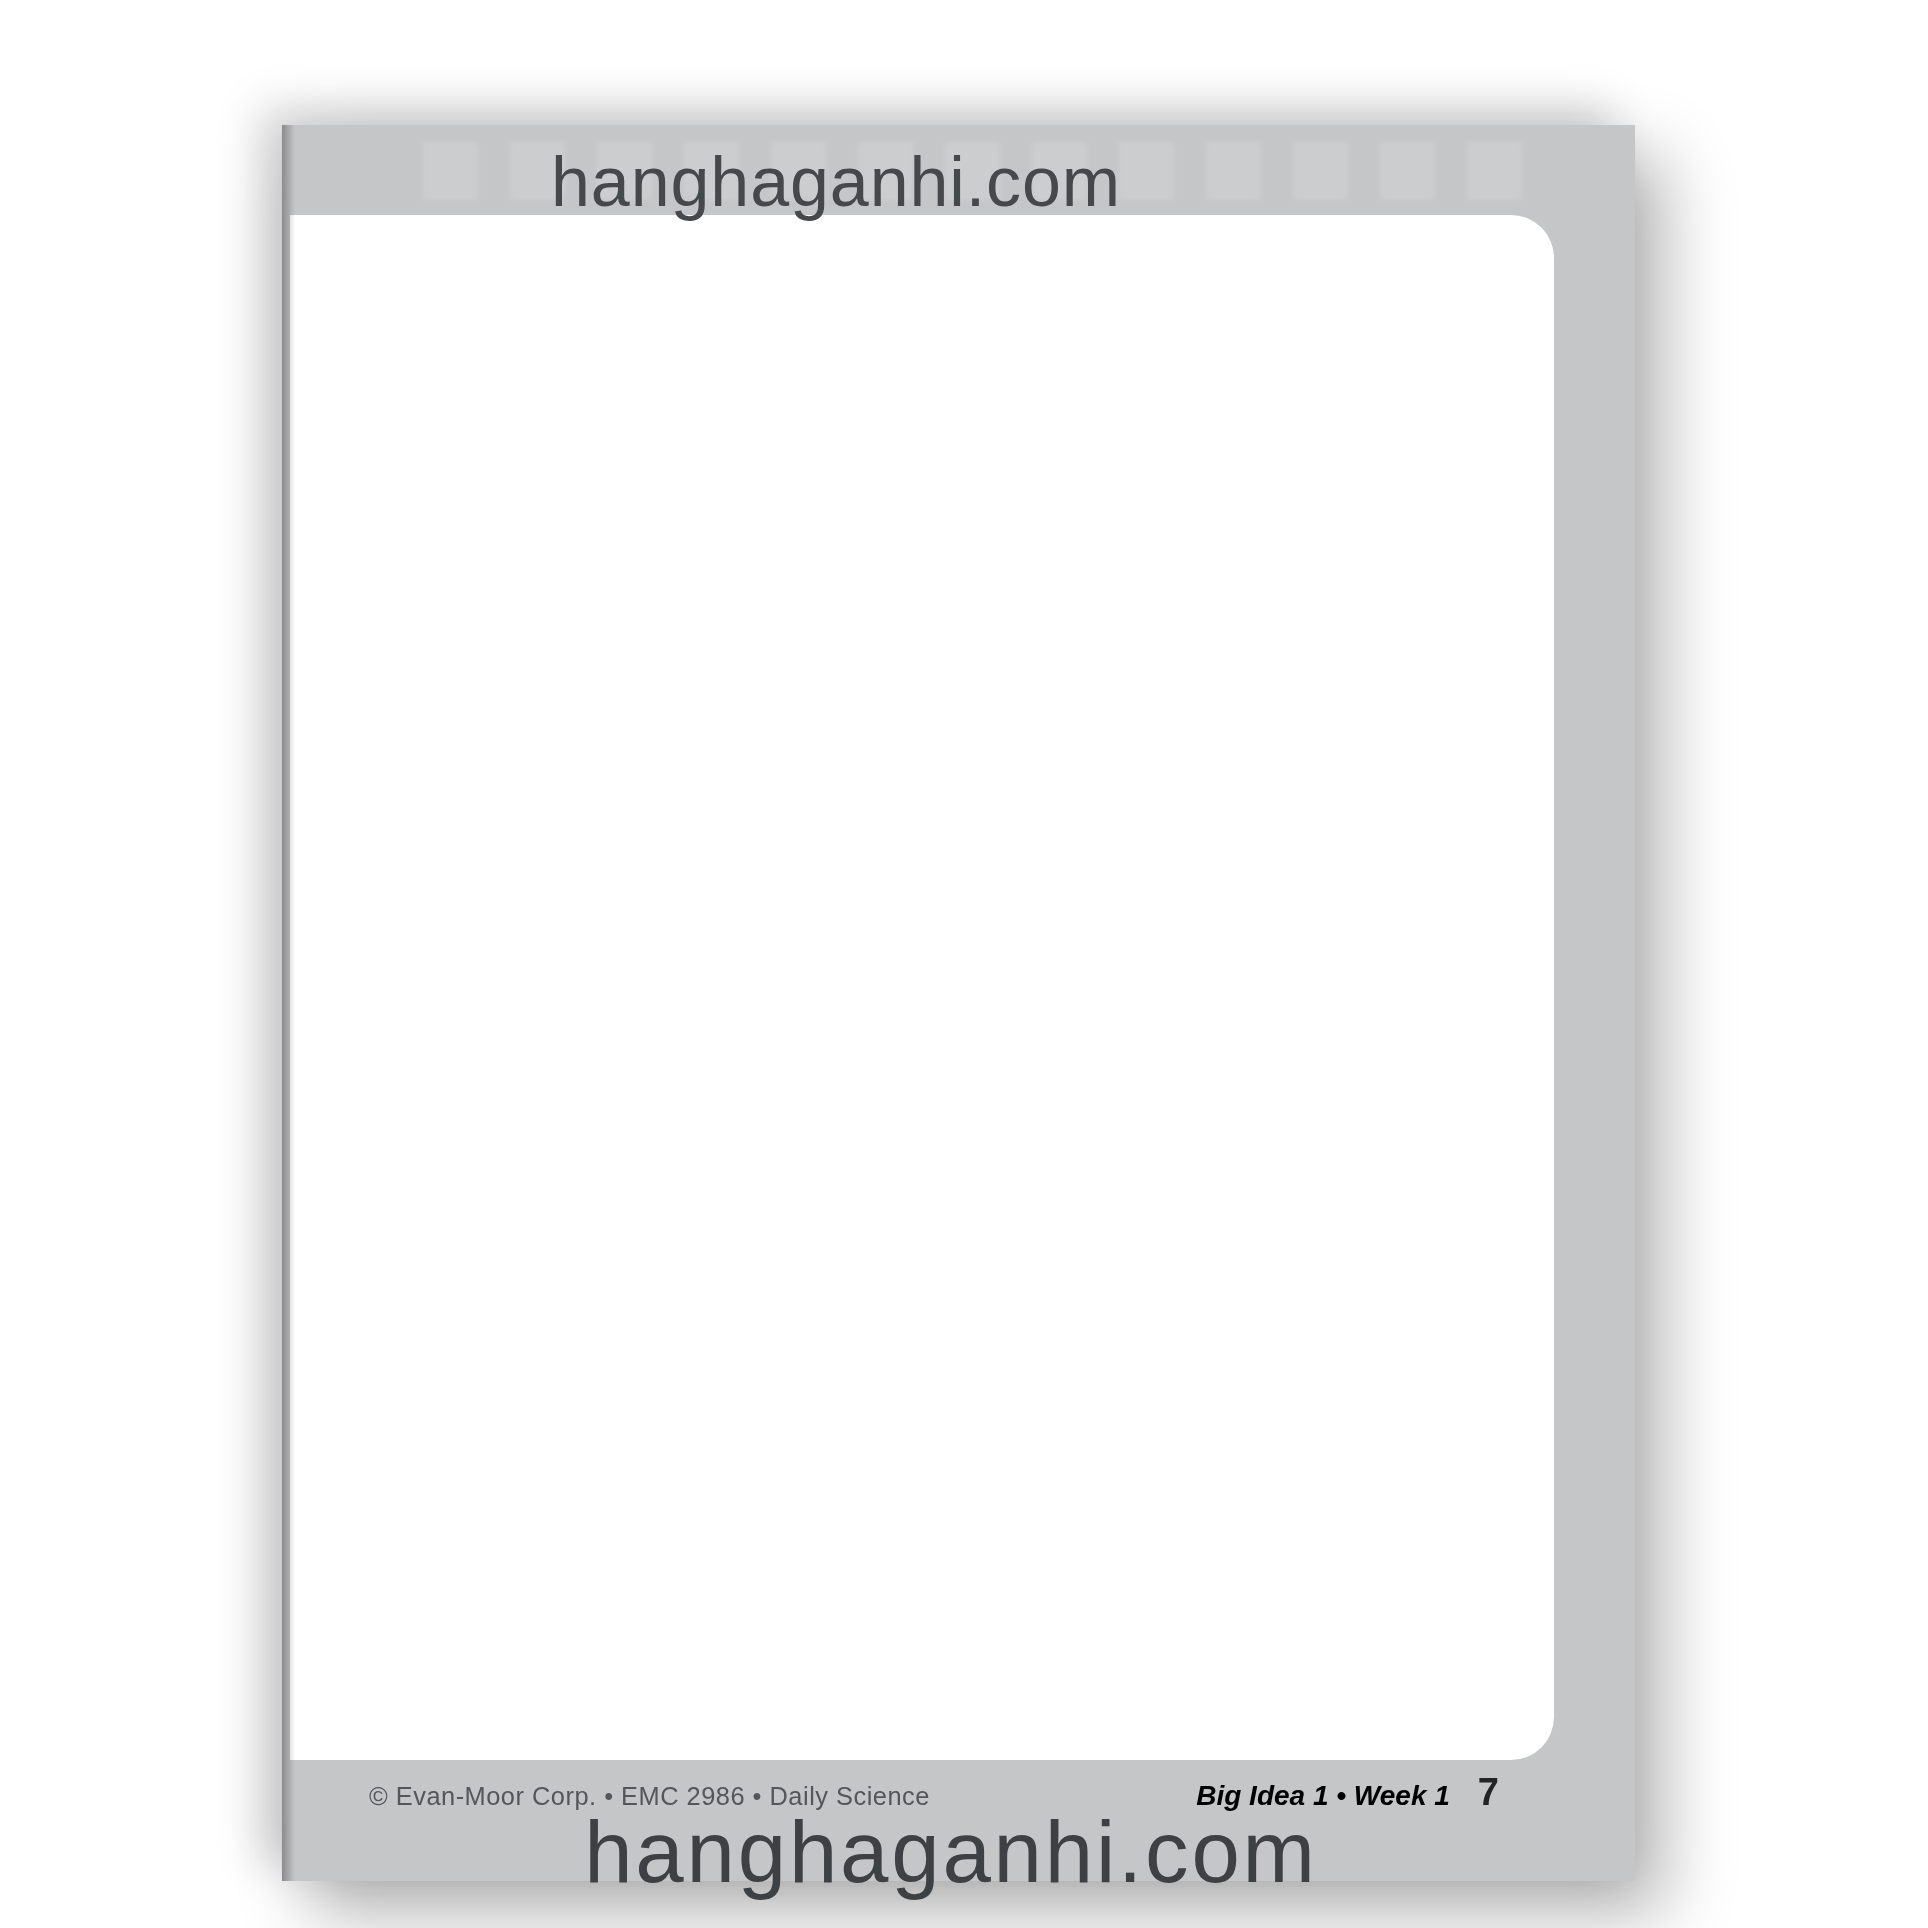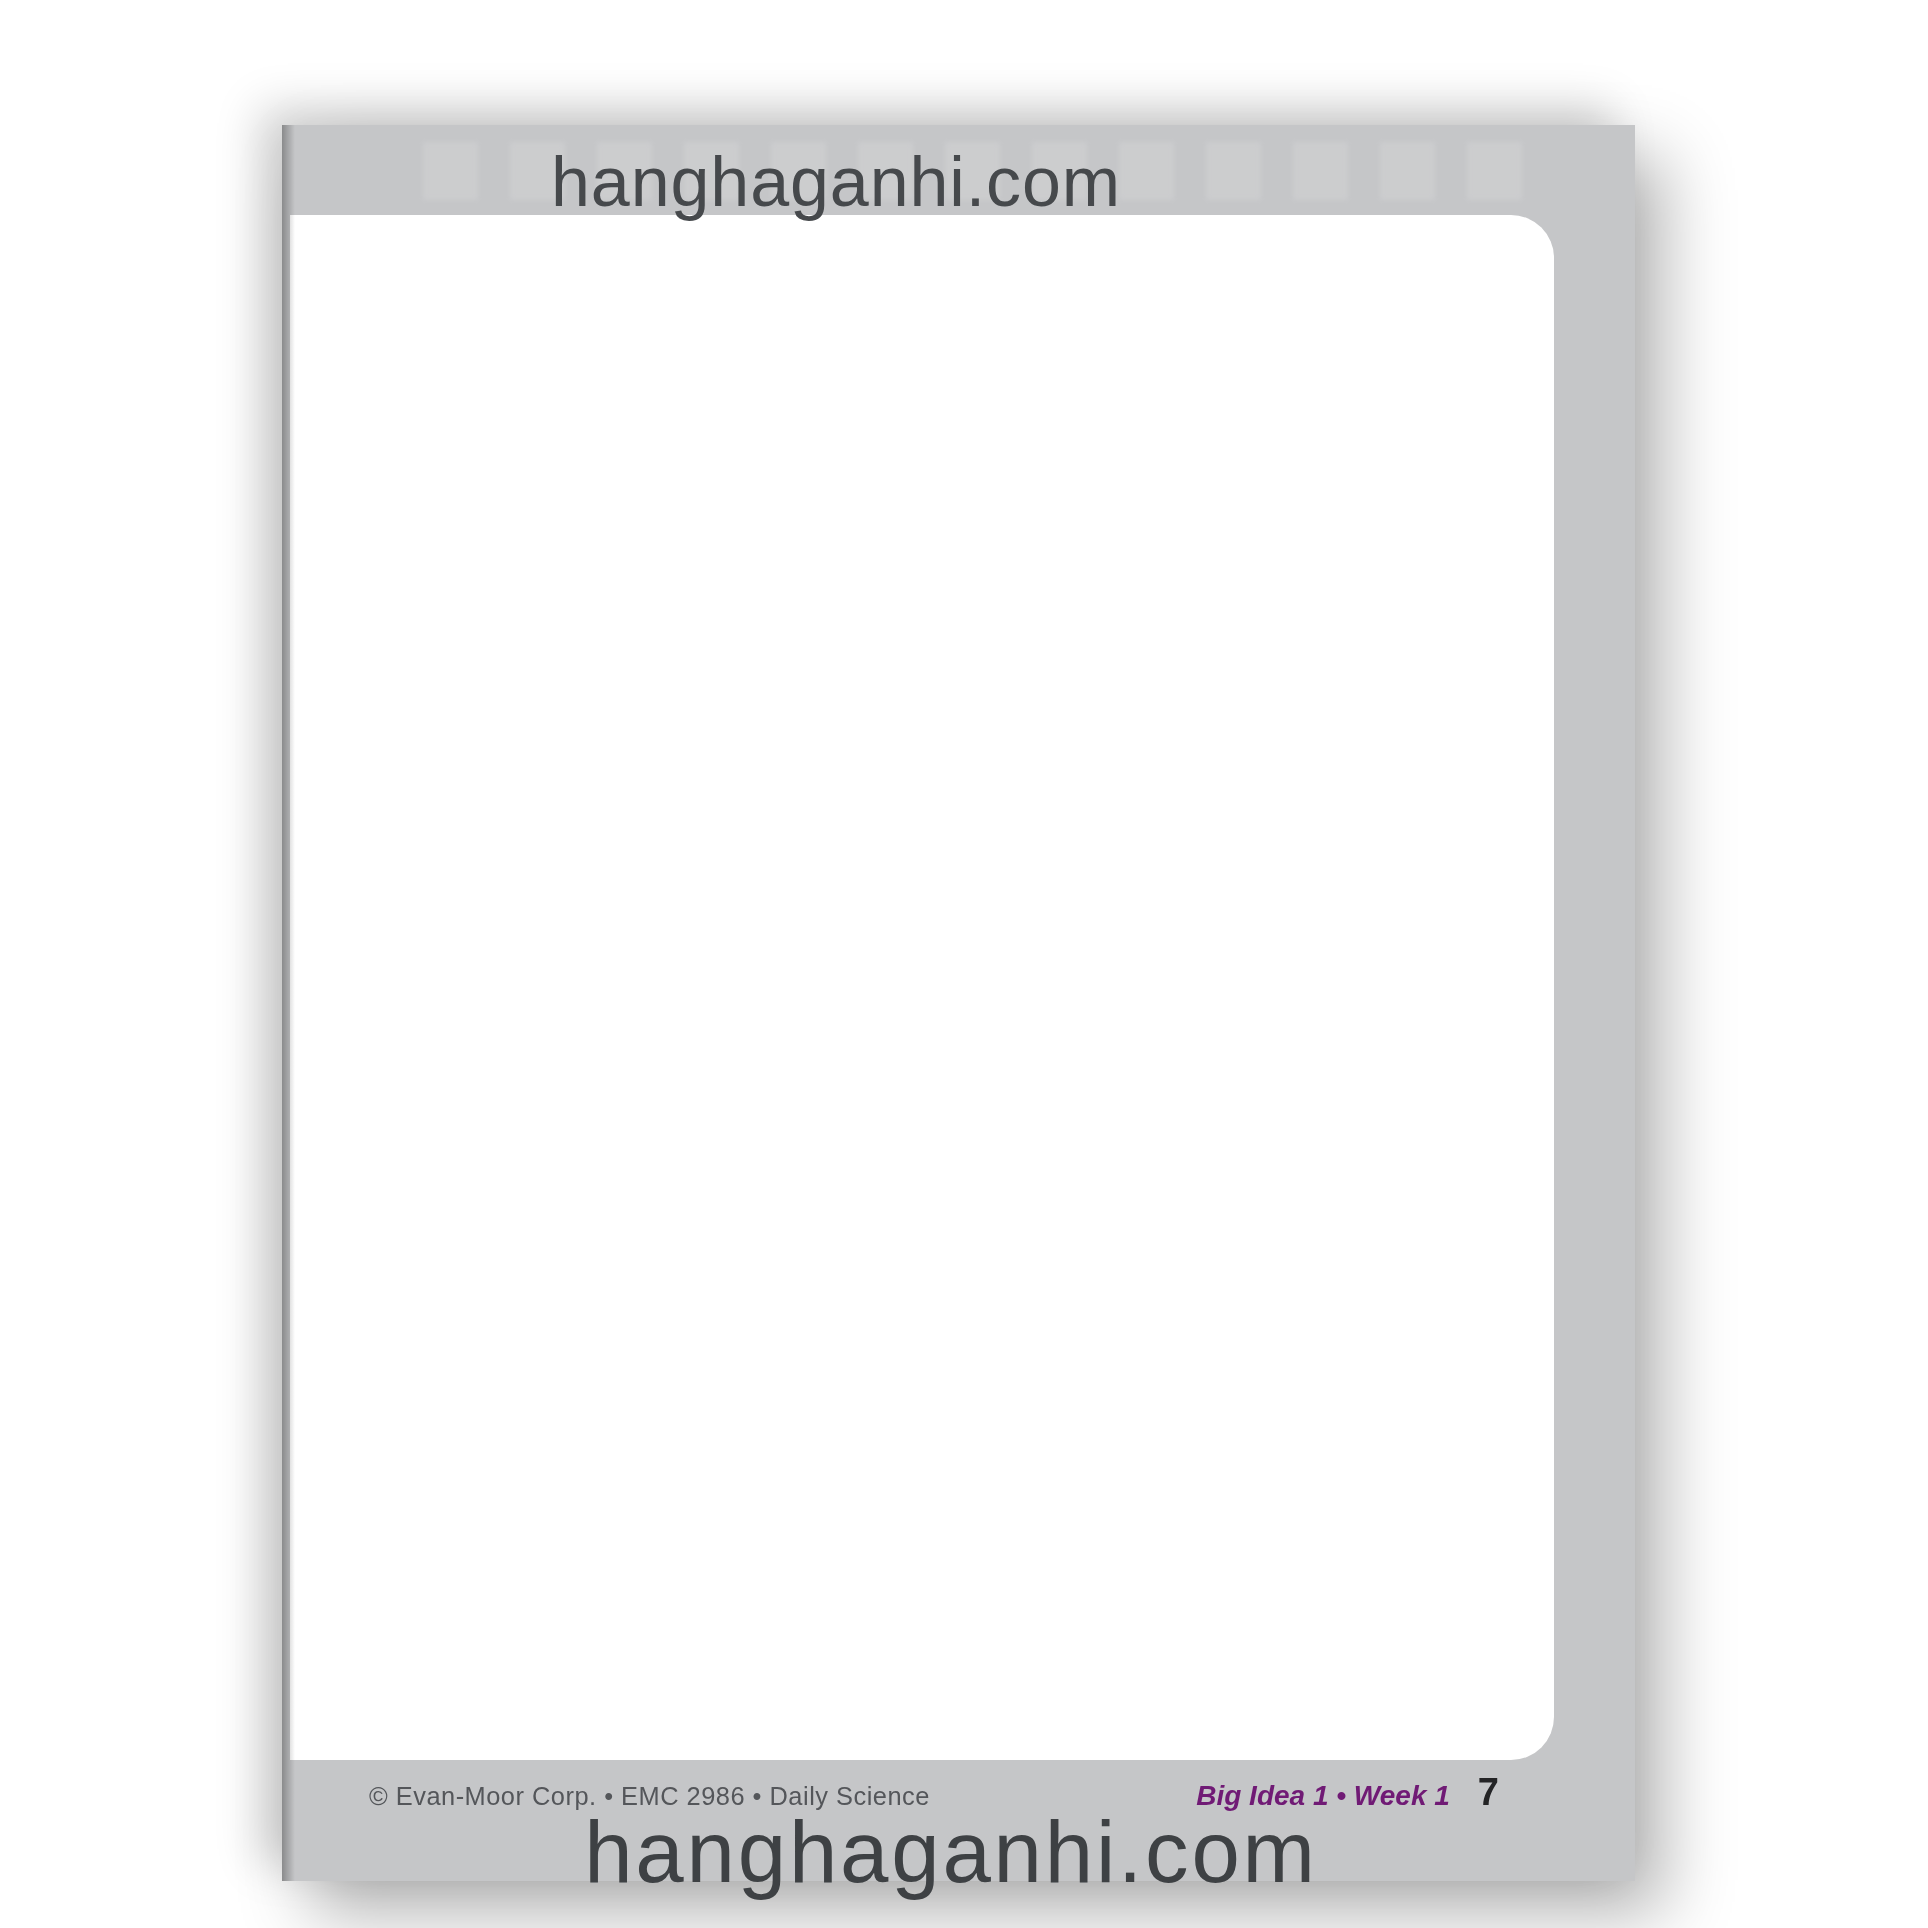--- a/index.html
+++ b/index.html
@@ -43,21 +43,21 @@
   .vlabel{font-family:"Liberation Sans",sans-serif;font-weight:bold;font-size:24.5px;
         color:#29292b;white-space:nowrap;margin-right:13px;line-height:37px;}
   .terms{font-family:"Liberation Serif",serif;font-style:italic;font-size:25.4px;
         line-height:37px;color:#39393b;}
   .ritem{margin:30px 0 0 0;font-family:"Liberation Serif",serif;font-size:25px;
         line-height:37px;color:#3e3e40;}
   .ritem b{font-family:"Liberation Sans",sans-serif;font-size:24.5px;color:#232325;}
   
   .footer-left{position:absolute;left:87px;top:1657px;font-size:25.4px;color:#54565a;letter-spacing:0.5px;}
   .footer-right{position:absolute;right:136px;top:1646px;display:flex;align-items:baseline;}
-  .footer-right .bi{font-weight:bold;font-style:italic;font-size:28px;color:#701a75;}
+  .footer-right .bi{font-weight:bold;font-style:italic;font-size:28px;color:#000000;}
   .footer-right .pn{font-weight:bold;font-size:38px;color:#242426;margin-left:28px;}
 </style>
 </head>
 <body>
 
 <div class="scene">
   <div class="wm-top" style="z-index:8;">hanghaganhi.com</div>
 
   <div class="page">
     <div class="ghost-marks"></div>

